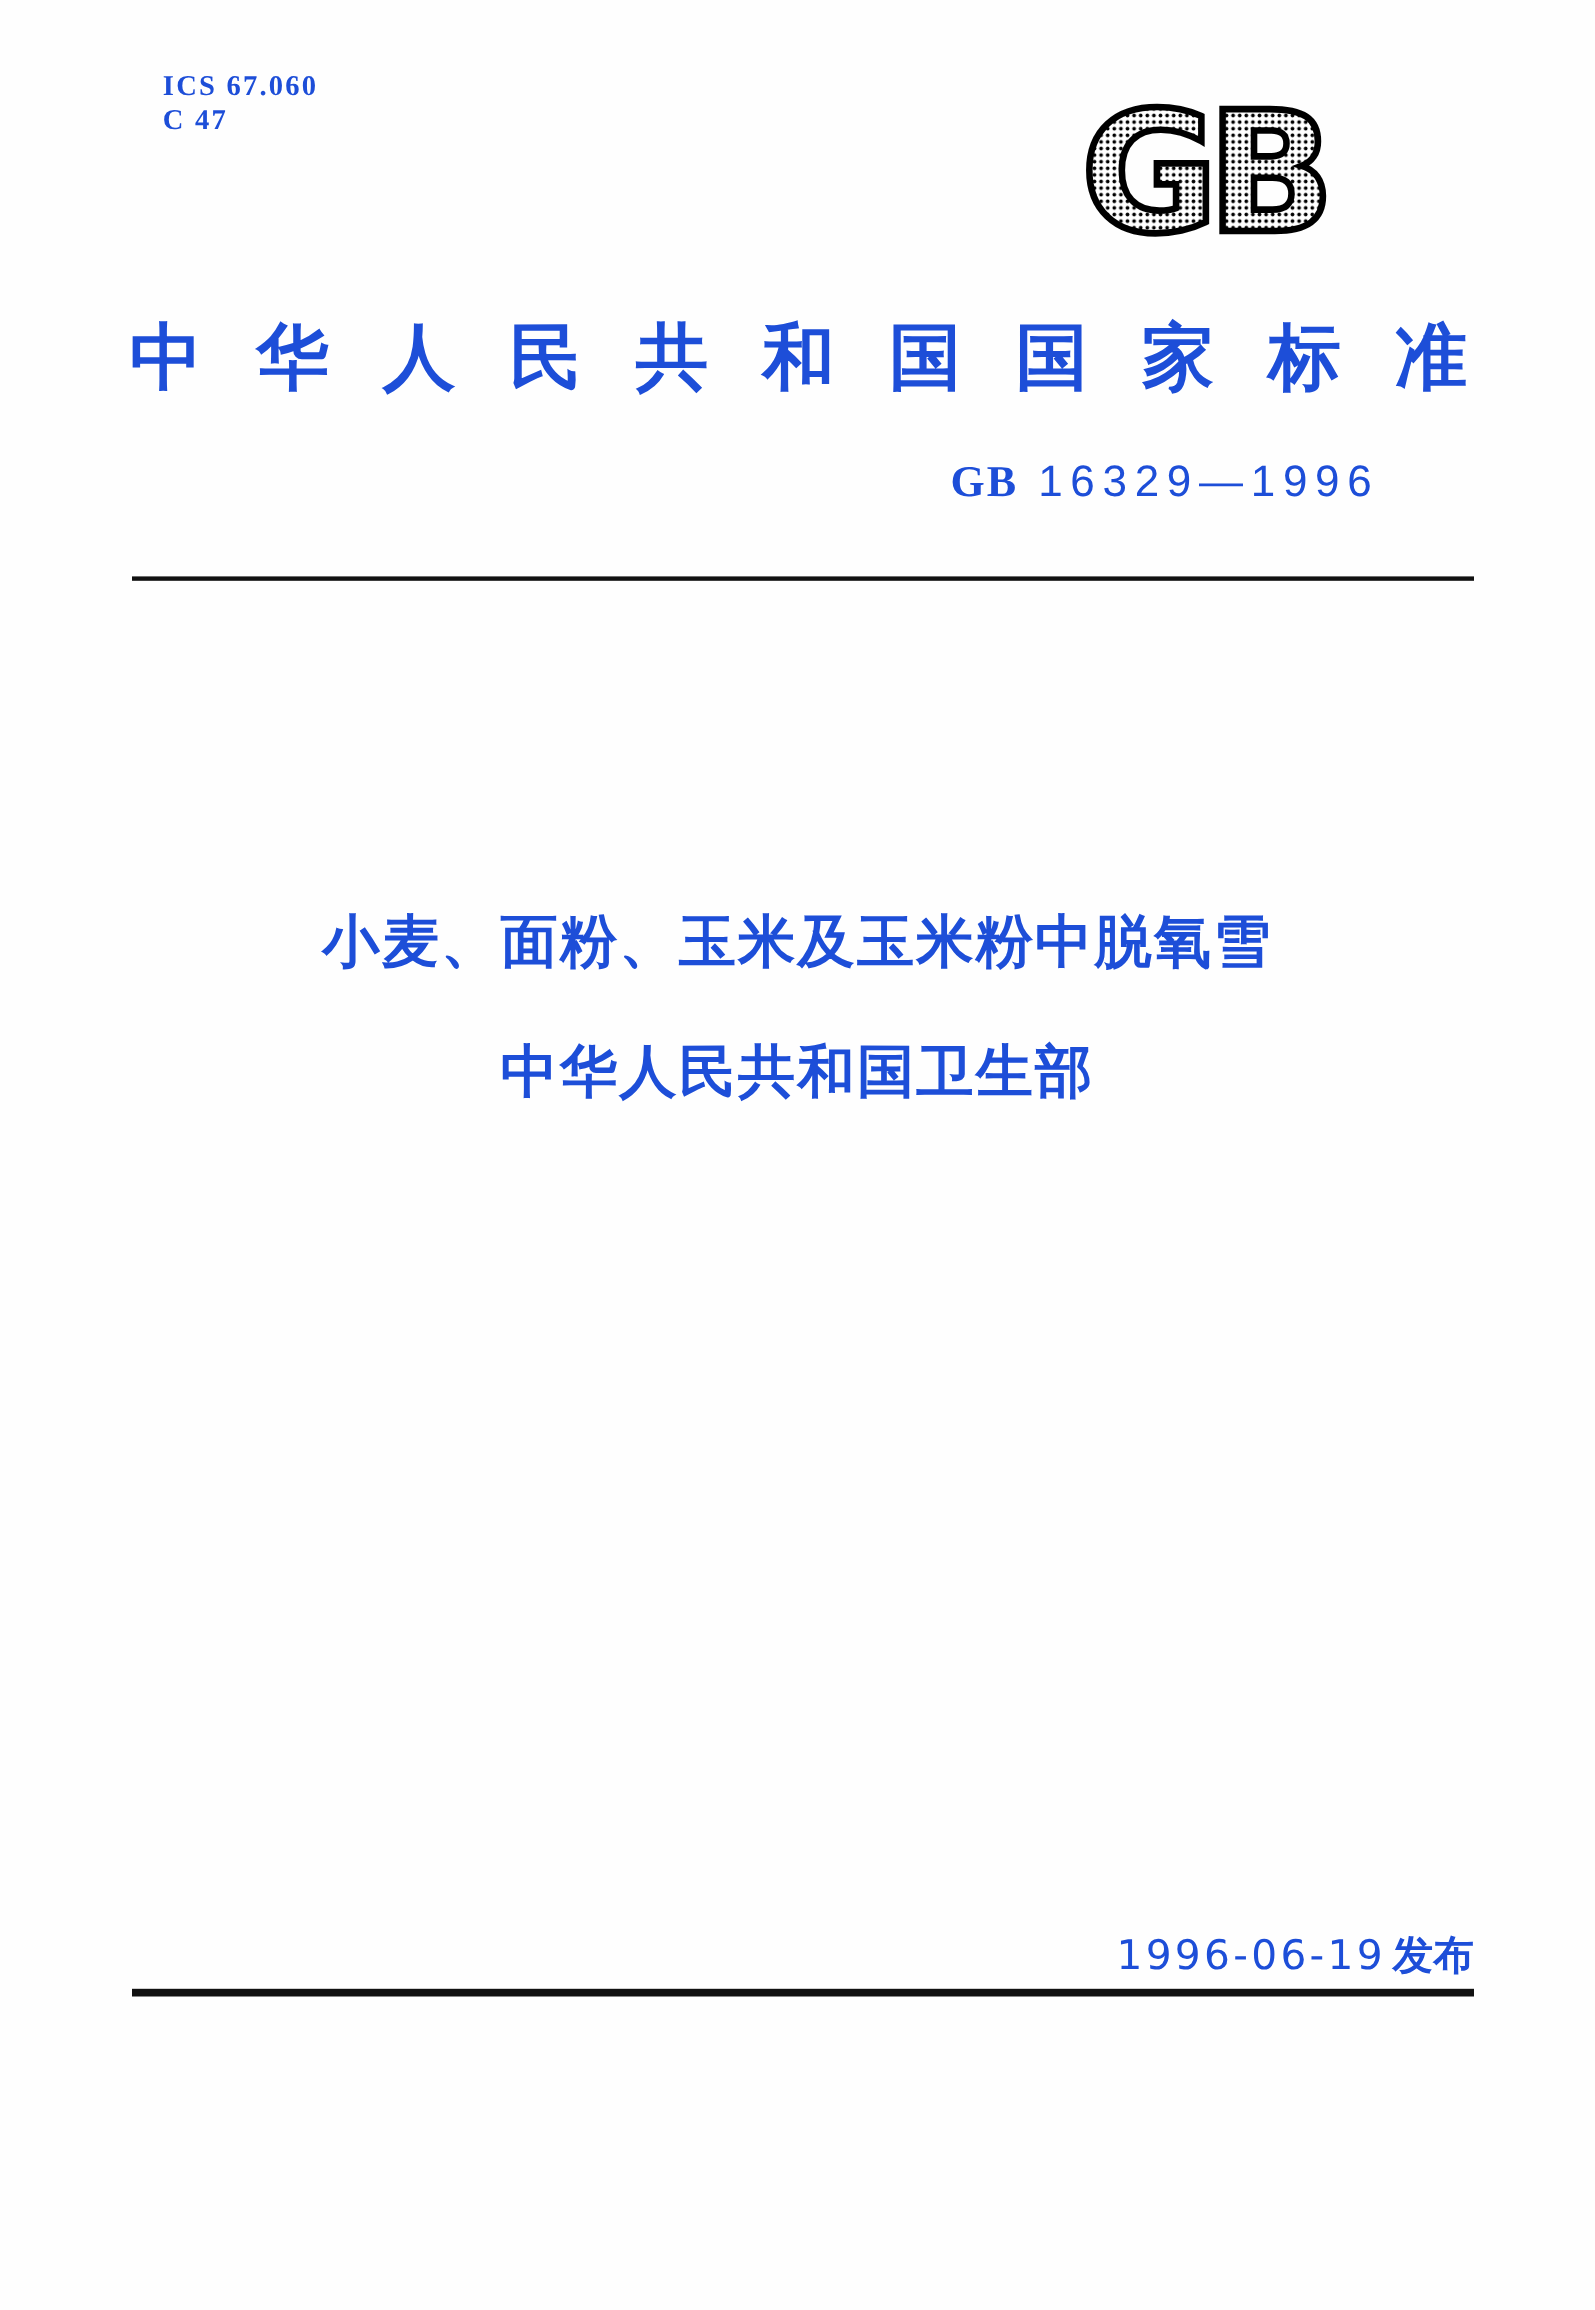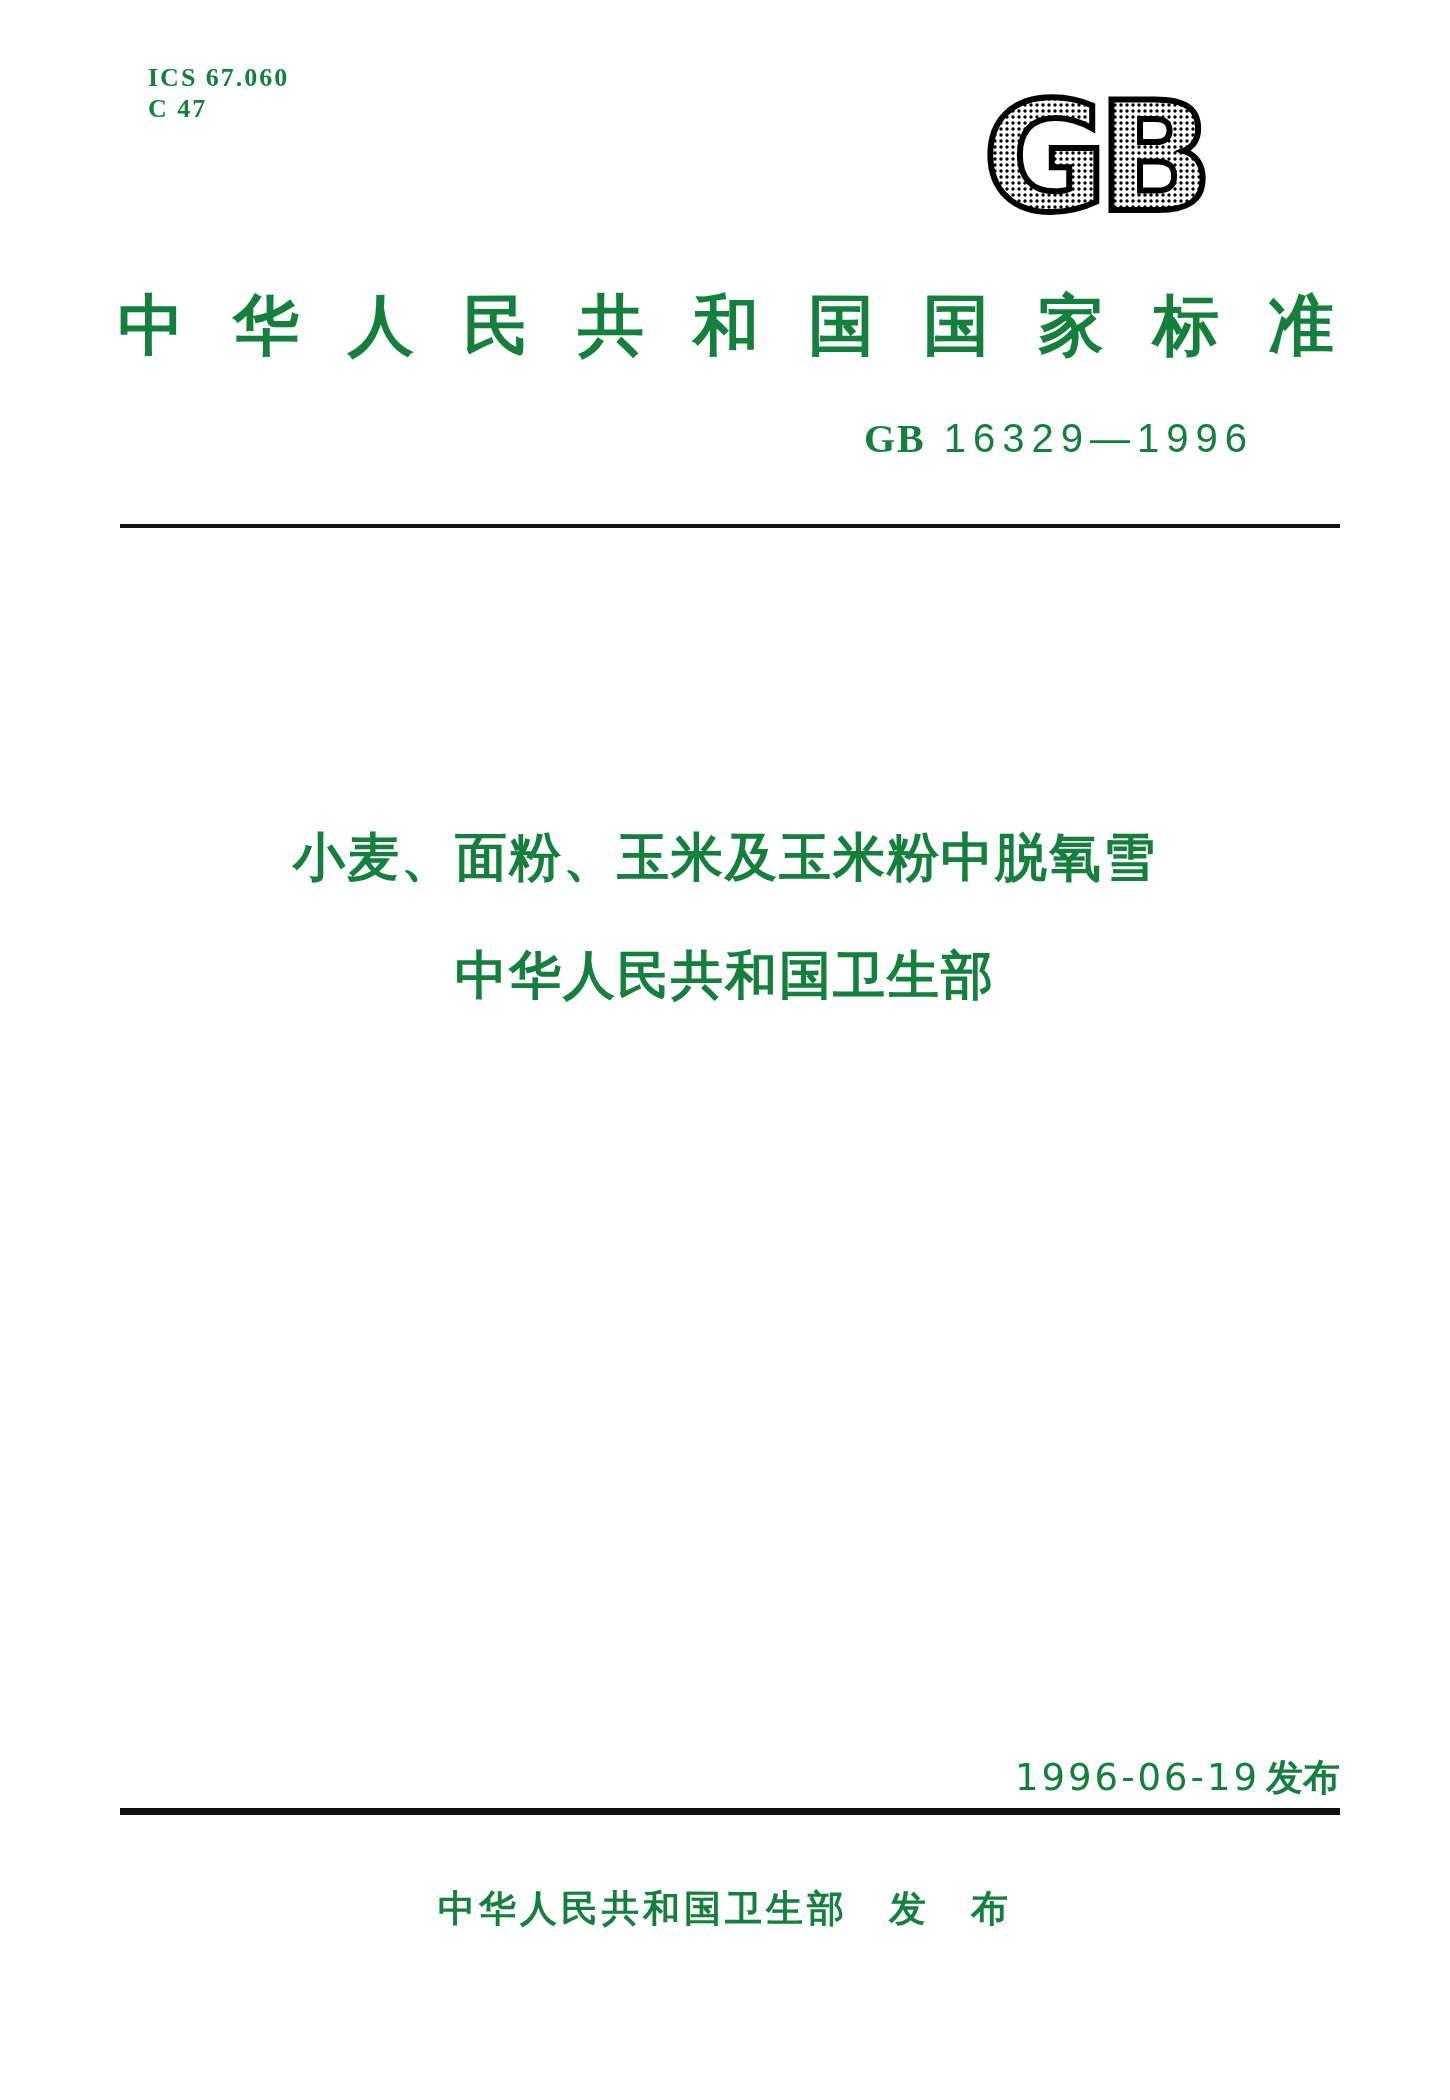--- a/index.html
+++ b/index.html
@@ -7,21 +7,21 @@
     padding: 0;
     background: #e8e8e8;
   }
   .page {
     position: relative;
     width: 1450px;
     height: 2100px;
     margin: 0 auto;
     background: #fefefe;
     overflow: hidden;
-    color: #15803d;
+    color: #1d4ed8;
   }
 
   
   .ics-block {
     position: absolute;
     left: 148px;
     top: 62px;
     font-family: "Liberation Serif", serif;
     font-weight: bold;
     font-size: 26px;
@@ -203,15 +203,14 @@
 
 
   <div class="dates-row">
     <div>
       <span class="date-digits">1996-06-19</span><span class="date-label">发布</span>
     </div>
   </div>
 
   <div class="rule-thick"></div>
 
-  <div class="publisher">中华人民共和国卫生部　发　布</div>
 
 </div>
 
 </body></html>

